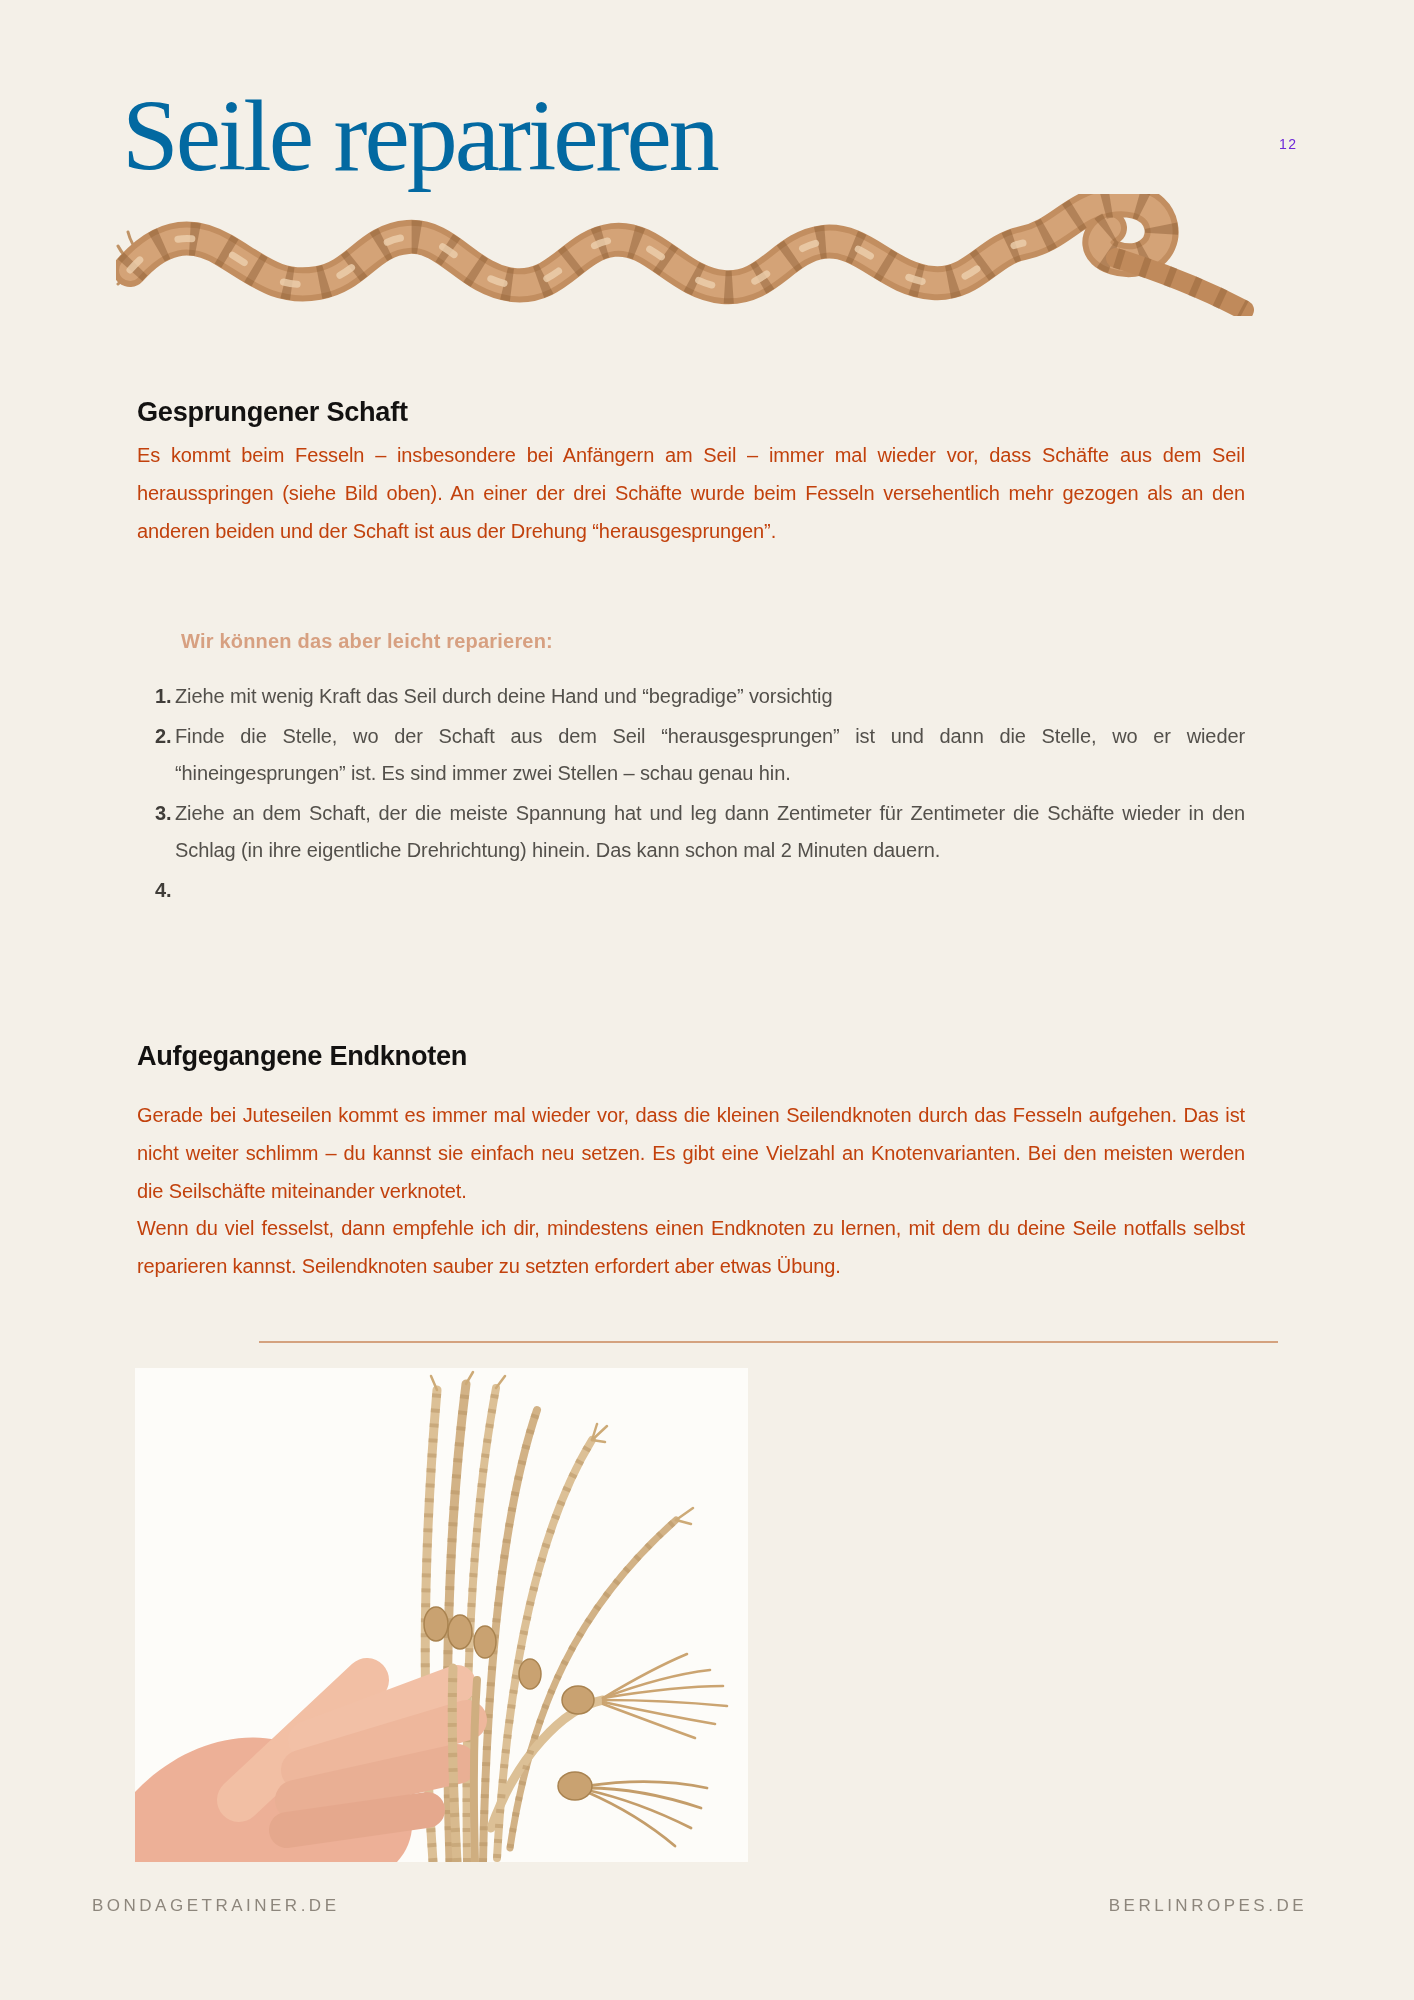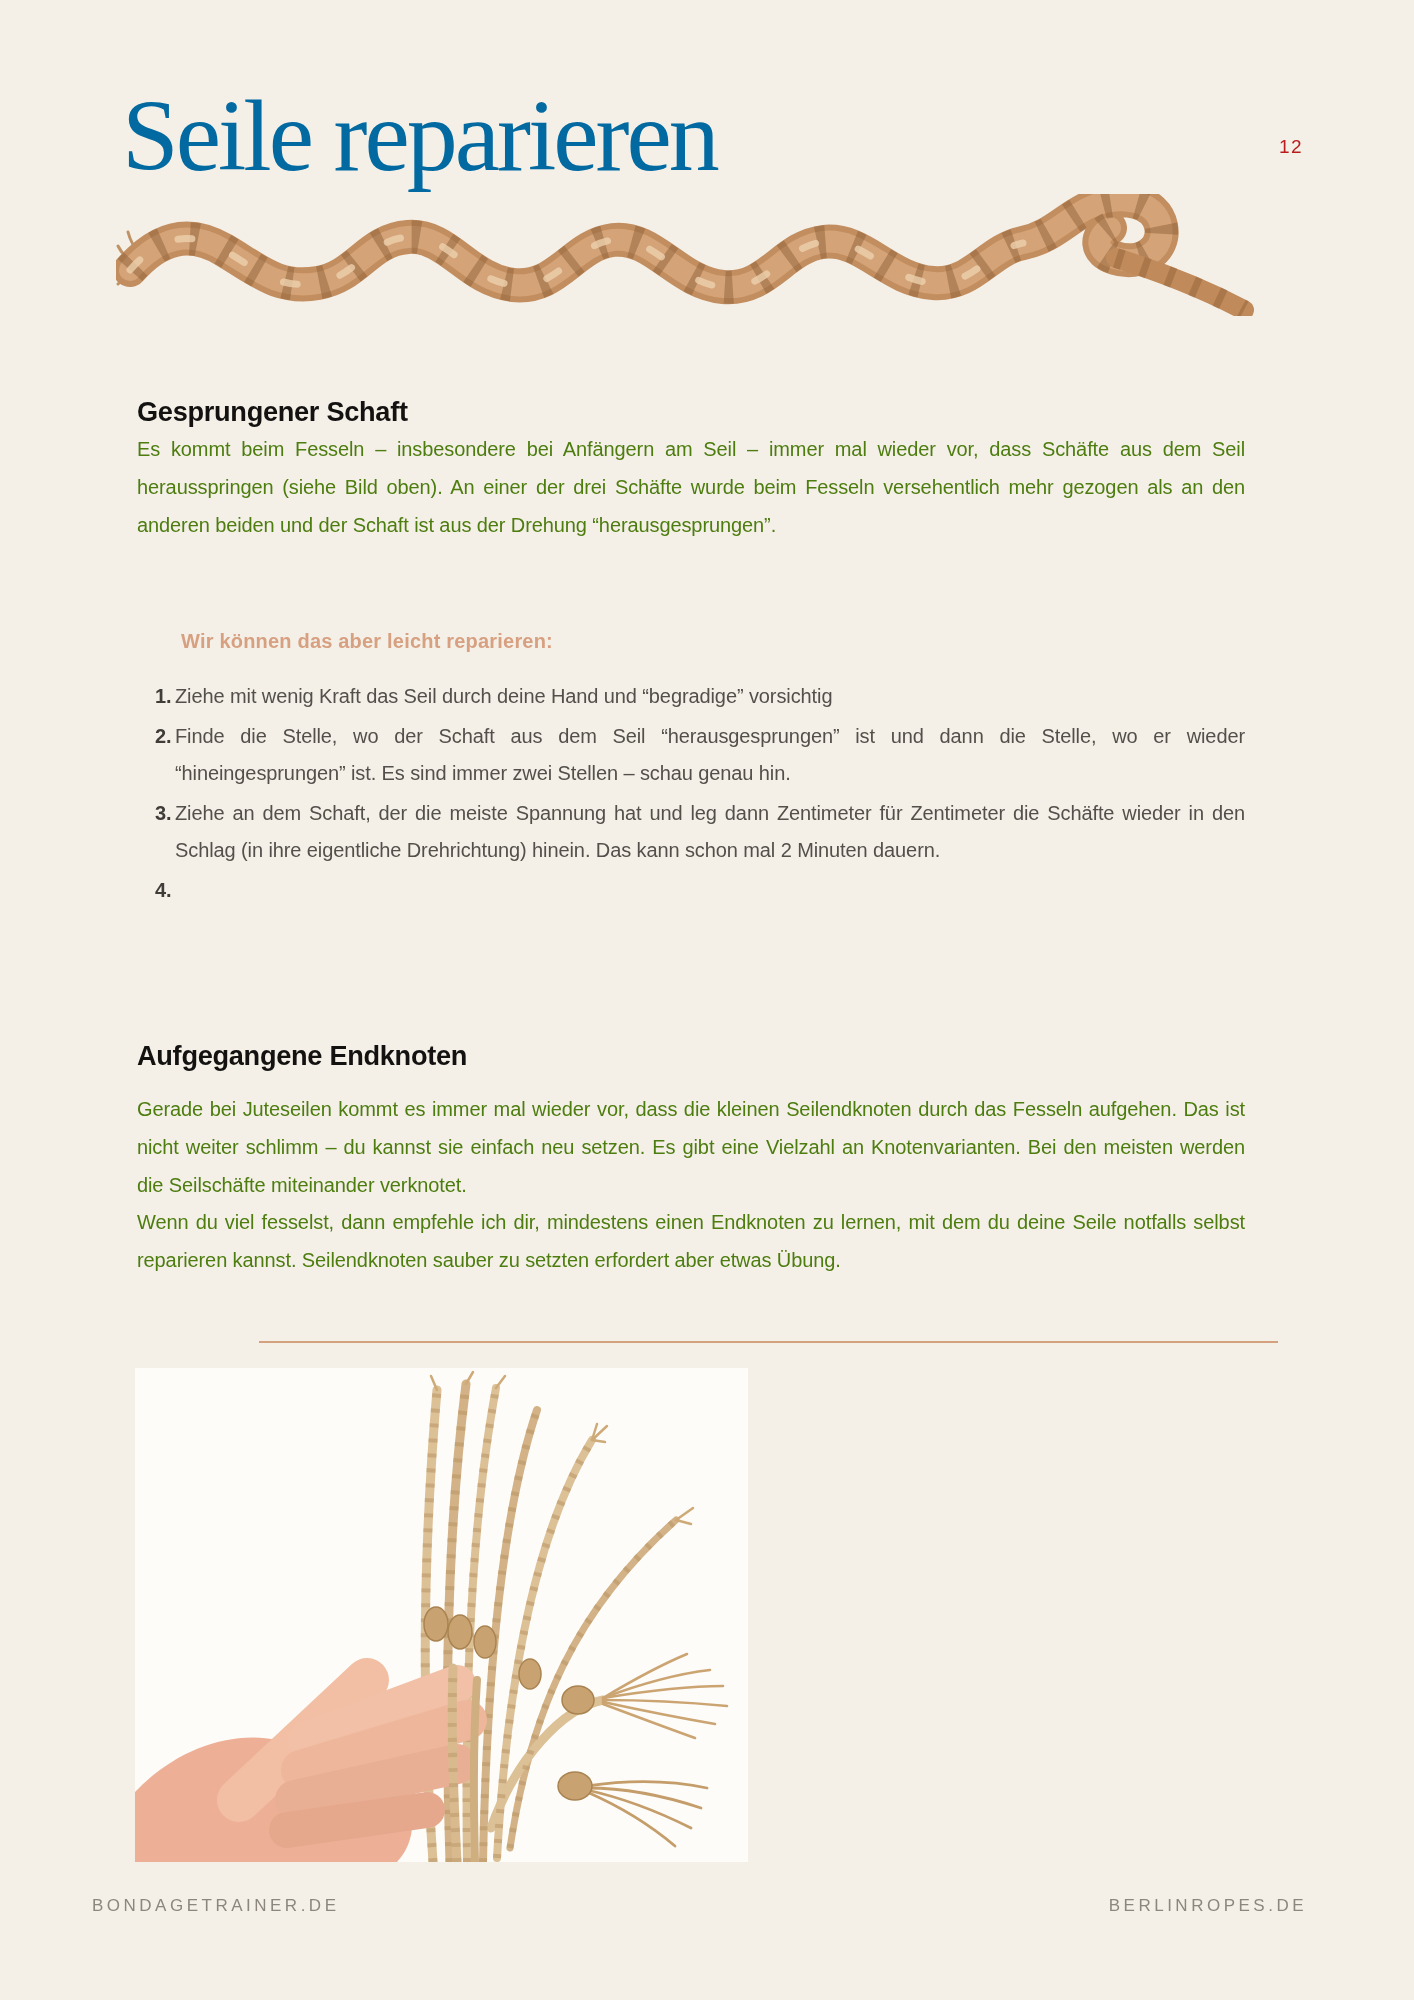--- a/index.html
+++ b/index.html
@@ -9,21 +9,21 @@
   .page{
     position:relative;
     width:1414px; height:2000px;
     margin:0 auto;
     background:#f4f0e8;
     overflow:hidden;
   }
 
   .page-number{
     position:absolute; top:136px; left:1279px;
-    font-size:19px; color:#b91c1c; letter-spacing:1.5px;
+    font-size:14px; color:#6d28d9; letter-spacing:1.5px;
   }
 
   .doc-title{
     position:absolute; top:82px; left:122px;
     font-family:"Liberation Serif", serif;
     font-weight:400;
     font-size:102px; line-height:1.05;
     letter-spacing:-3px;
     color:#0369a1;
     white-space:nowrap;
@@ -40,22 +40,23 @@
     letter-spacing:-0.3px; color:#131211;
     transform:scaleX(.97); transform-origin:left center;
     white-space:nowrap;
   }
   #heading-sprung{ top:396px; }
   #heading-endknoten{ top:1040px; }
 
   .body-copy{
     position:absolute; left:137px; width:1108px;
     font-size:20px; line-height:38px;
-    color:#4d7c0f; text-align:justify;
+    color:#c2410c; text-align:justify;
     letter-spacing:-0.1px;
+    margin-top:6px;
   }
   #para-sprung{ top:430px; }
   #para-endknoten-1{ top:1090px; }
   #para-endknoten-2{ top:1203px; }
 
   .callout{
     position:absolute; top:630px; left:137px;
     font-size:20px; font-weight:700;
     color:#d7a081; letter-spacing:0.2px;
     white-space:nowrap;

